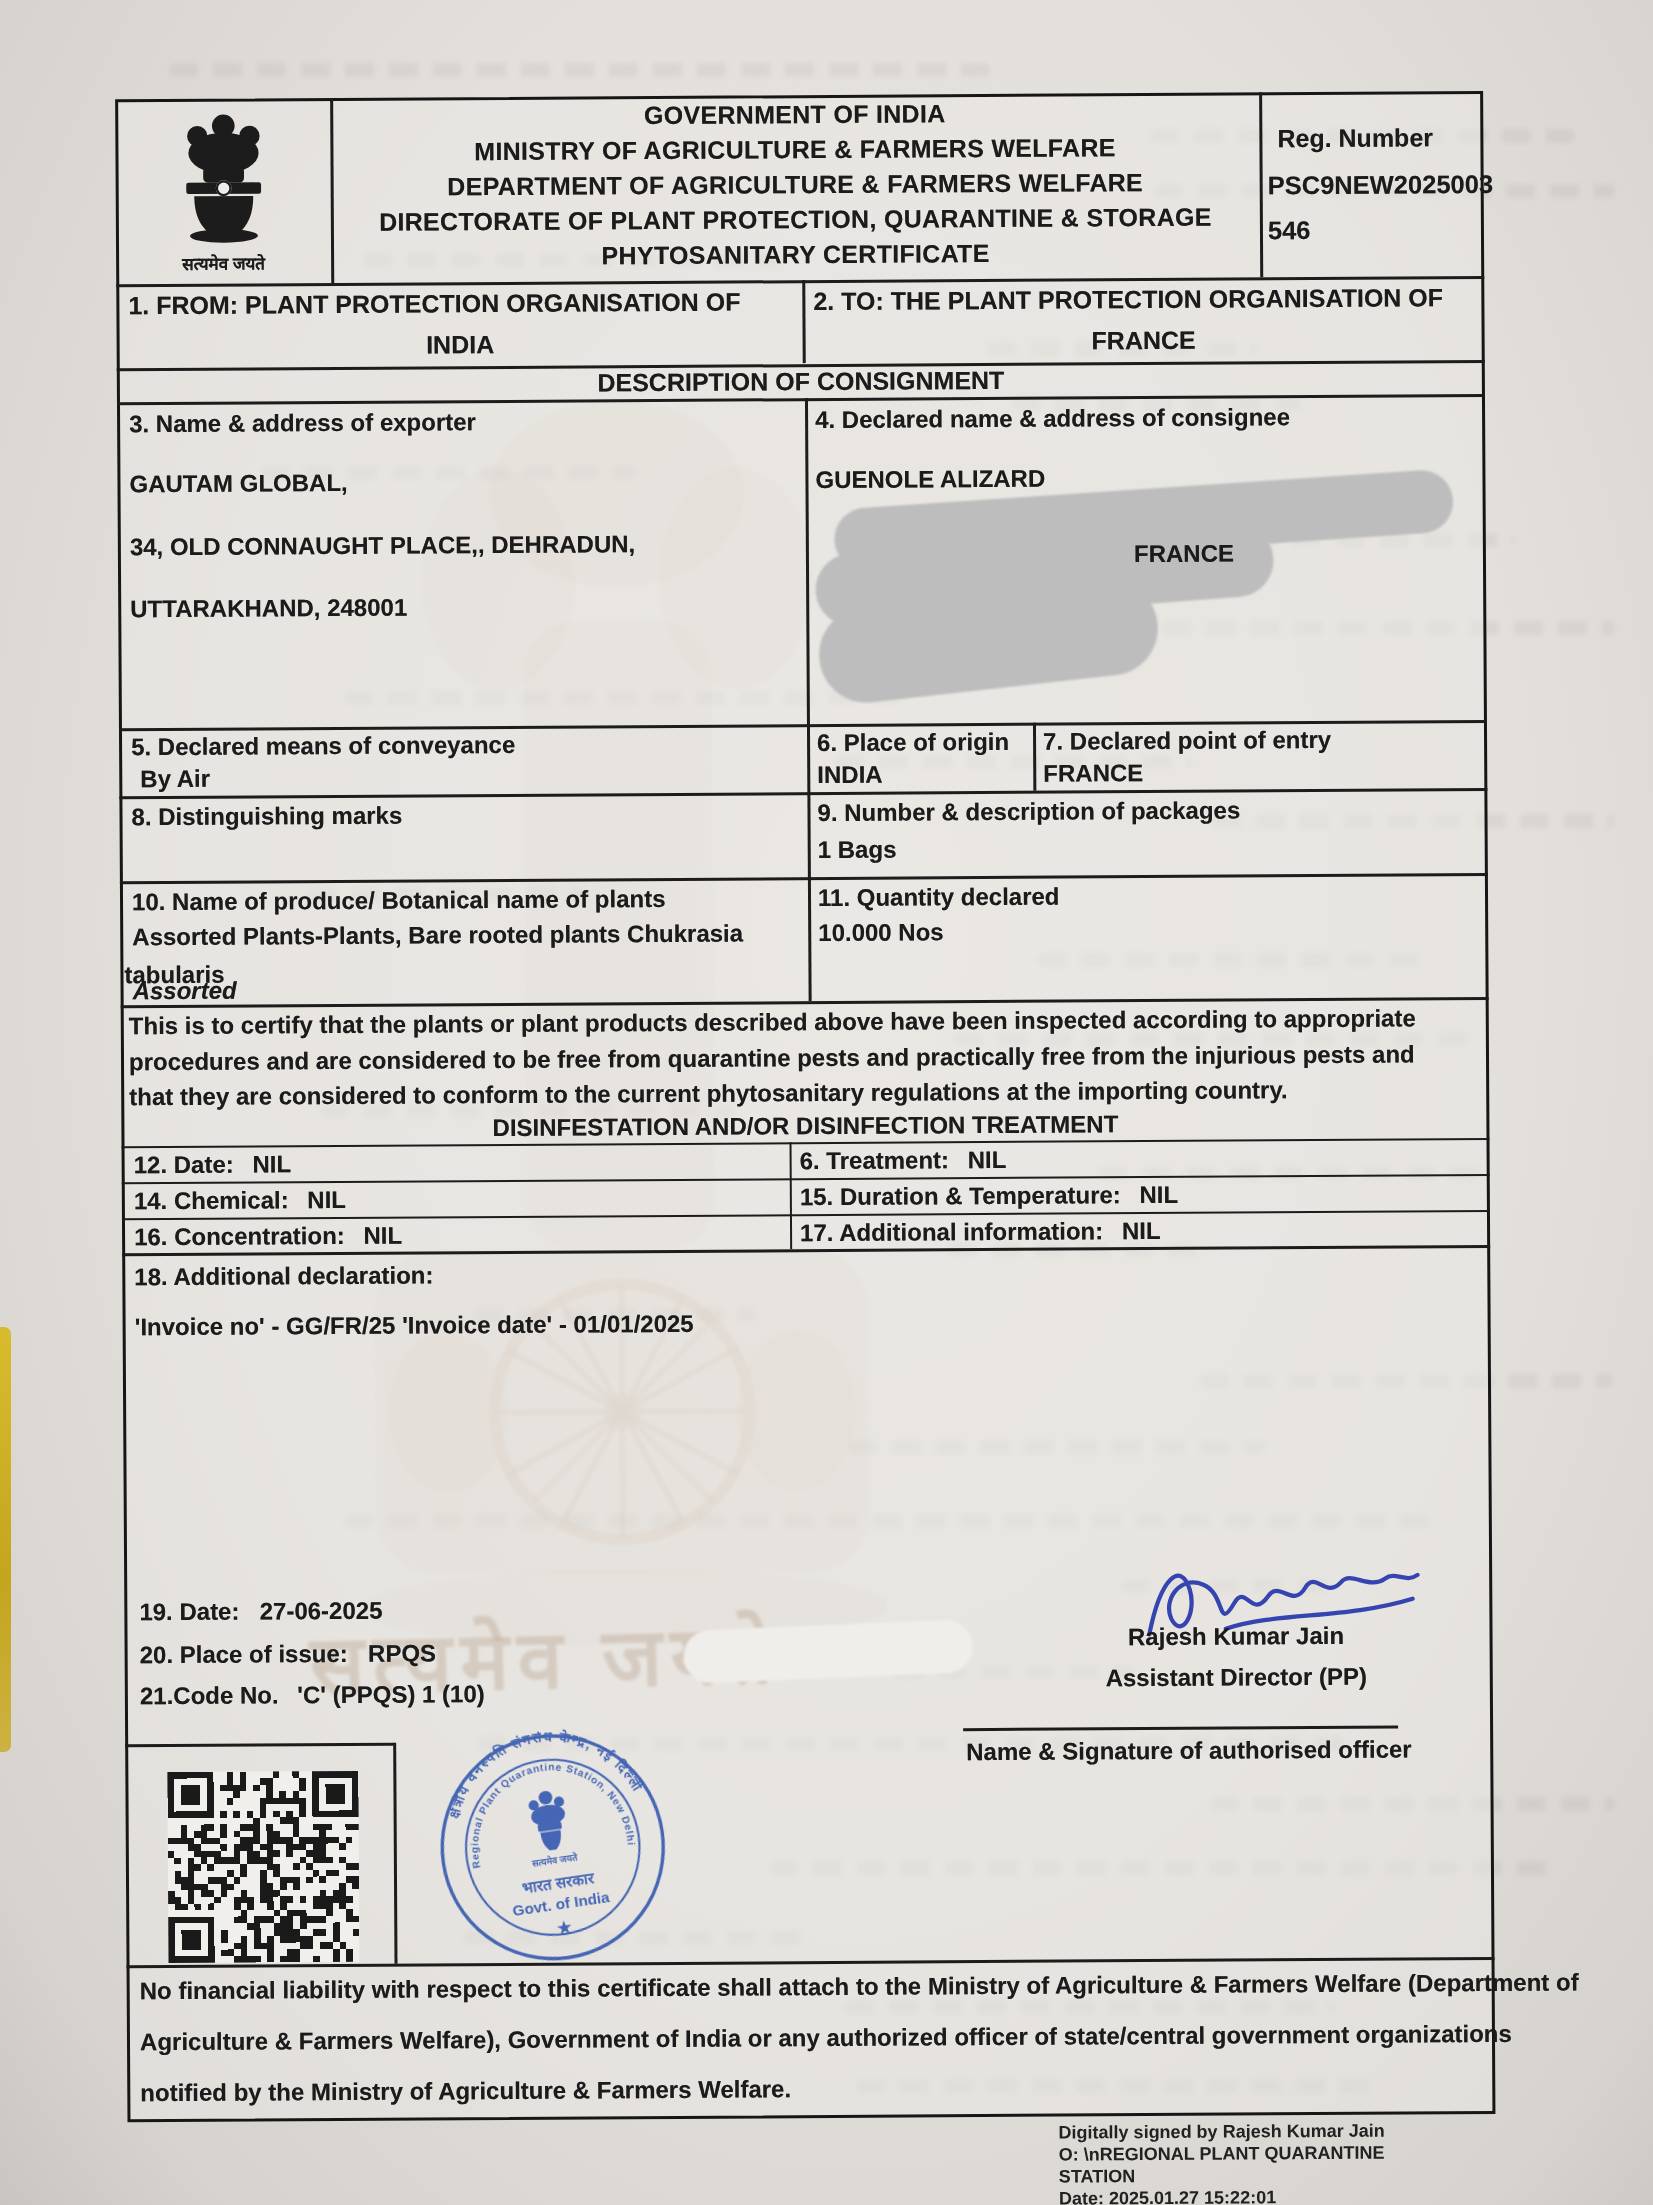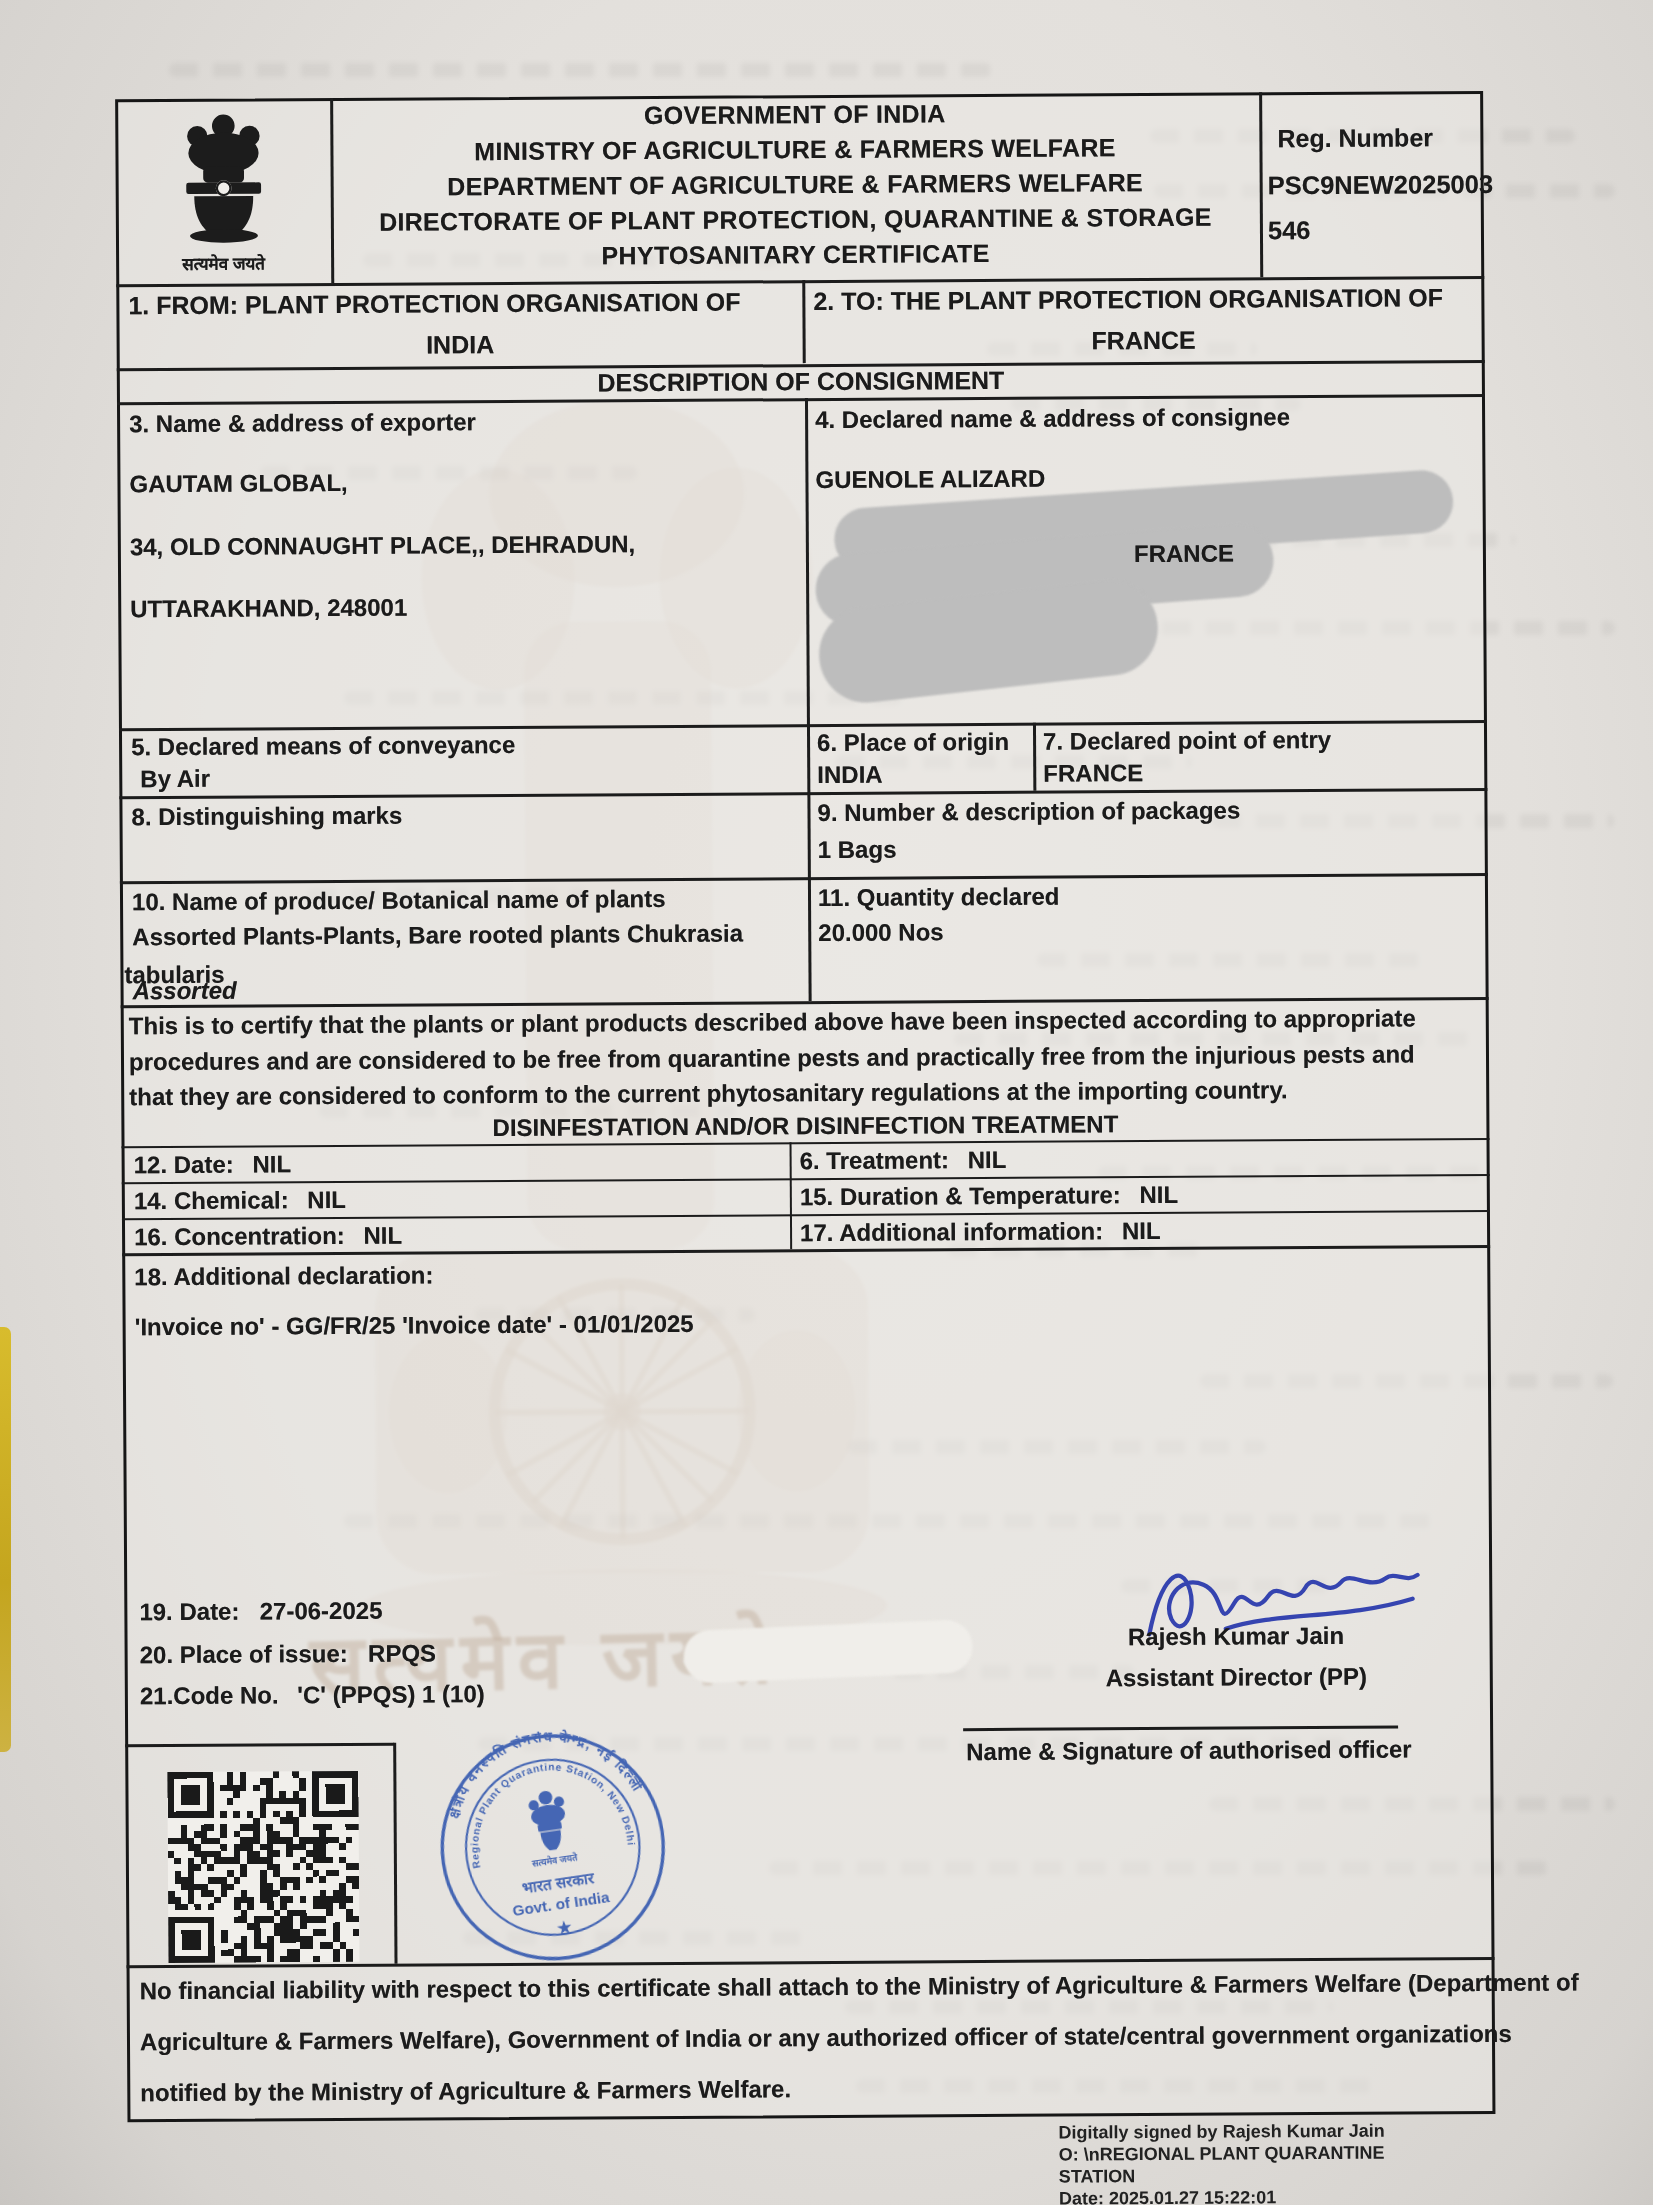--- a/index.html
+++ b/index.html
@@ -192,21 +192,21 @@
     <div class="abs txt b fs28" style="left:133px;top:799px">8. Distinguishing marks</div>
     <div class="abs txt sb fs28" style="left:133px;top:835px"></div>
     <div class="abs txt b fs28" style="left:819px;top:799px">9. Number &amp; description of packages</div>
     <div class="abs txt sb fs28" style="left:819px;top:836px">1 Bags</div>
 
     <div class="abs txt b fs28" style="left:133px;top:884px">10. Name of produce/ Botanical name of plants</div>
     <div class="abs txt sb fs28" style="left:133px;top:919px">Assorted Plants-Plants, Bare rooted plants Chukrasia</div>
     <div class="abs txt sb fs28" style="left:125px;top:957px">tabularis</div>
     <div class="abs txt sb fs28" style="left:133px;top:973px;font-style:italic">Assorted</div>
     <div class="abs txt b fs28" style="left:819px;top:884px">11. Quantity declared</div>
-    <div class="abs txt sb fs28" style="left:819px;top:919px">20.000 Nos</div>
+    <div class="abs txt sb fs28" style="left:819px;top:919px">10.000 Nos</div>
 
     <div class="abs txt b fs28" style="left:129px;top:1008px">This is to certify that the plants or plant products described above have been inspected according to appropriate</div>
     <div class="abs txt b fs28" style="left:129px;top:1044px">procedures and are considered to be free from quarantine pests and practically free from the injurious pests and</div>
     <div class="abs txt b fs28" style="left:129px;top:1079px">that they are considered to conform to the current phytosanitary regulations at the importing country.</div>
     <div class="abs txt b fs28 center" style="left:121px;top:1112px;width:1368px">DISINFESTATION AND/OR DISINFECTION TREATMENT</div>
 
     <div class="abs txt fs28" style="left:133px;top:1147px">
       <span class="b">12. Date:</span>
       <span class="sb" style="margin-left:12px">NIL</span>
     </div>

